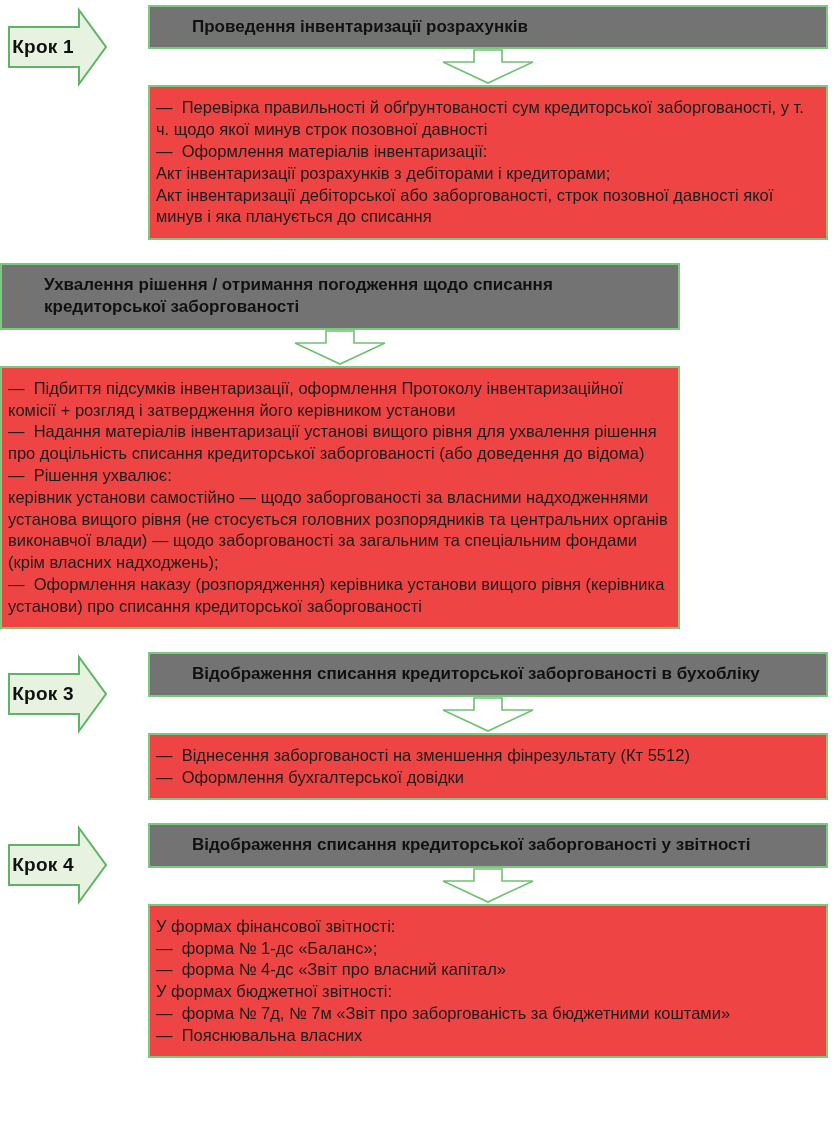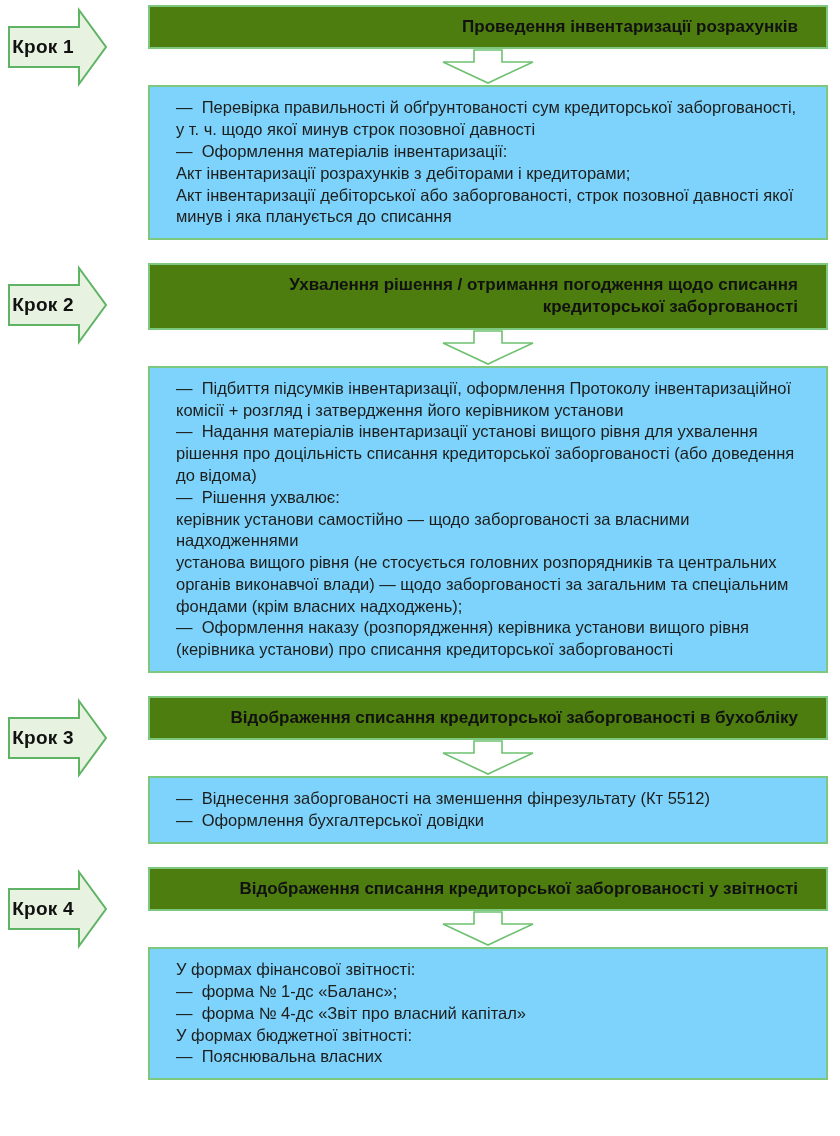--- a/index.html
+++ b/index.html
@@ -20,33 +20,33 @@
   .step-arrow{position:relative;width:102px;height:84px;margin-left:7px;}
   .step-arrow svg{display:block;width:102px;height:84px;}
   .step-label{
     position:absolute;left:0;top:50%;width:72px;
     transform:translateY(-52%);
     text-align:center;font-weight:bold;font-size:19px;color:#111;
     letter-spacing:.2px;
   }
   .flow-col{width:680px;display:flex;flex-direction:column;}
   .header-box{
-    background:#4d7c0f;
+    background:#737373;
     border:2px solid #7cc87e;
     box-sizing:border-box;
-    text-align:right;
+    text-align:left;
     font-weight:bold;font-size:17px;line-height:1.32;
-    padding:9px 28px;color:#111;
+    padding:9px 42px;color:#111;
   }
   .down-arrow{display:block;margin:0 auto;width:96px;height:36px;}
   .content-box{
-    background:#7dd3fc;
+    background:#ef4444;
     border:2px solid #7cc87e;
     box-sizing:border-box;
-    padding:10px 26px;
+    padding:10px 6px;
     font-size:16.5px;line-height:1.32;
   }
   .para{white-space:pre-wrap;}
   .para .b{font-weight:normal;}
 </style>
 </head>
 <body>
 
 <div class="diagram">
 
@@ -69,28 +69,20 @@
       <div class="content-box">
           <div class="para"><span>—  Перевірка правильності й обґрунтованості сум кредиторської заборгованості, у т. ч. щодо якої минув строк позовної давності</span></div>
           <div class="para"><span>—  Оформлення матеріалів інвентаризації:</span></div>
           <div class="para"><span class="b">Акт інвентаризації розрахунків з дебіторами і кредиторами;</span></div>
           <div class="para"><span class="b">Акт інвентаризації дебіторської або заборгованості, строк позовної давності якої минув і яка планується до списання</span></div>
         </div>
     </div>
   </section>
 
   <section class="step">
-    <div class="step-col">
-      <div class="step-arrow">
-        <svg viewBox="0 0 100 84" aria-hidden="true">
-          <polygon points="1,22 71,22 71,5 98,42 71,79 71,62 1,62" fill="#e7f2e0" stroke="#5fb364" stroke-width="2"></polygon>
-        </svg>
-        <span class="step-label">Крок 2</span>
-      </div>
-    </div>
     <div class="flow-col">
       <div class="header-box">
         <span>Ухвалення рішення / отримання погодження щодо списання кредиторської заборгованості</span>
       </div>
       <svg class="down-arrow" viewBox="0 0 96 36" aria-hidden="true">
         <polygon points="34,1 34,13 3,13 48,34 93,13 62,13 62,1" fill="#ffffff" stroke="#6fc172" stroke-width="1.6"></polygon>
       </svg>
       <div class="content-box">
           <div class="para"><span>—  Підбиття підсумків інвентаризації, оформлення </span><span class="b">Протоколу інвентаризаційної комісії</span><span> + розгляд і затвердження його керівником установи</span></div>
           <div class="para"><span>—  Надання матеріалів інвентаризації установі вищого рівня для ухвалення рішення про доцільність списання кредиторської заборгованості (або доведення до відома)</span></div>
@@ -139,18 +131,19 @@
         <span>Відображення списання кредиторської заборгованості у звітності</span>
       </div>
       <svg class="down-arrow" viewBox="0 0 96 36" aria-hidden="true">
         <polygon points="34,1 34,13 3,13 48,34 93,13 62,13 62,1" fill="#ffffff" stroke="#6fc172" stroke-width="1.6"></polygon>
       </svg>
       <div class="content-box">
           <div class="para"><span>У формах фінансової звітності:</span></div>
           <div class="para"><span>—  </span><span class="b">форма № 1-дс</span><span> «Баланс»;</span></div>
           <div class="para"><span>—  </span><span class="b">форма № 4-дс</span><span> «Звіт про власний капітал»</span></div>
           <div class="para"><span>У формах бюджетної звітності:</span></div>
+          <div class="para"><span>—  </span><span class="b">форма № 7д, № 7м</span><span> «Звіт про заборгованість за бюджетними коштами»</span></div>
           <div class="para"><span>—  </span><span class="b">Пояснювальна власних</span></div>
         </div>
     </div>
   </section>
 
 </div>
 
 </body></html>

